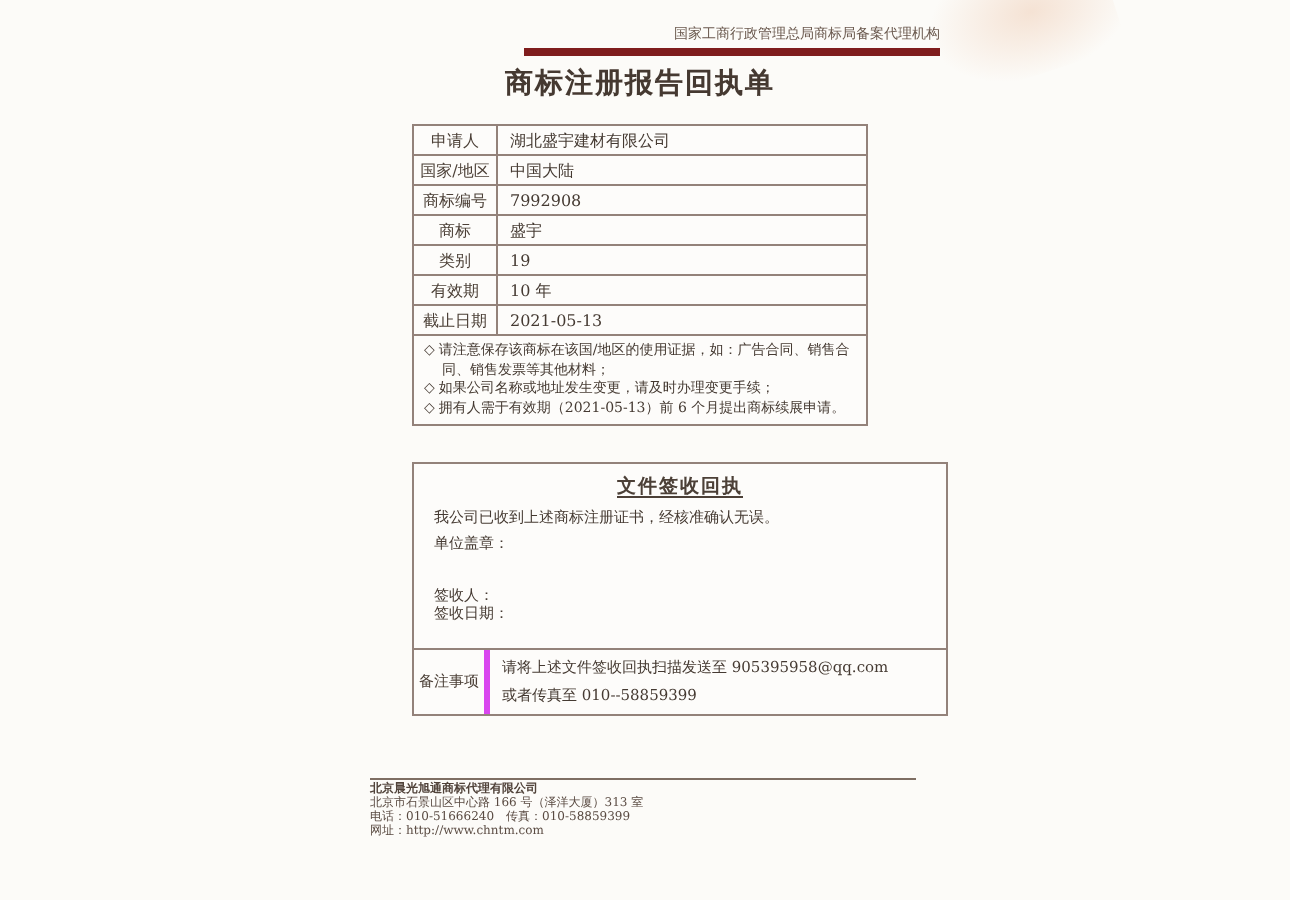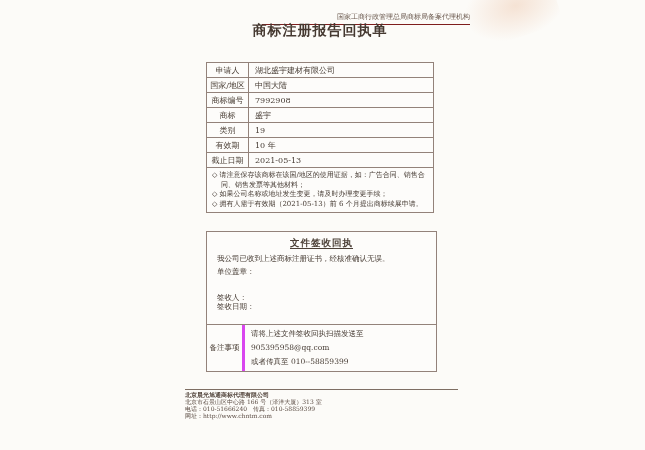--- a/index.html
+++ b/index.html
@@ -14,28 +14,28 @@
   }
   .scan-smudge {
     position: absolute; top: -14px; left: 468px; width: 90px; height: 52px;
     background: radial-gradient(ellipse at 55% 40%, rgba(236,196,168,0.45), rgba(236,196,168,0.12) 55%, transparent 75%);
     transform: rotate(-18deg);
     pointer-events: none;
   }
   
   .agency {
     position: absolute; left: 262px; top: 12px; width: 208px;
-    border-bottom: 1px solid #7f1d1d;
+    border-bottom: 4px solid #7f1d1d;
     text-align: right;
     font-size: 7px; letter-spacing: 0px; color: #6a594e;
     padding-bottom: 2px;
   }
   
   .doc-title {
-    position: absolute; left: 206px; top: 22px; width: 228px;
+    position: absolute; left: 206px; top: 33px; width: 228px;
     text-align: center;
     font-size: 14px; font-weight: bold; letter-spacing: 1px;
     color: #453931;
   }
   
   .info-table {
     position: absolute; left: 206px; top: 62px; width: 228px;
     border: 1px solid #93827a;
     background: #fdfcfa;
     font-size: 8px;
@@ -57,21 +57,21 @@
   .row-notes .cell-value { padding: 3px 4px 3px 5px; }
   .notes-list { display: block; }
   .note-item {
     font-size: 7px; line-height: 9.5px;
     padding-left: 9px; text-indent: -9px;
     color: #453a32;
   }
   .note-bullet { margin-right: 2px; }
   
   .receipt-box {
-    position: absolute; left: 206px; top: 231px; width: 231px;
+    position: absolute; left: 206px; top: 231px; width: 268px;
     border: 1px solid #93827a;
     background: #fdfcfa;
   }
   .receipt-main { height: 93px; border-bottom: 1px solid #93827a; padding: 5px 10px 0 10px; }
   .receipt-title {
     text-align: center; font-size: 9.5px; font-weight: bold;
     text-decoration: underline; text-underline-offset: 2px;
     color: #4c4037; letter-spacing: 1px;
   }
   .receipt-confirm { margin-top: 4px; font-size: 7.5px; color: #453a32; }

